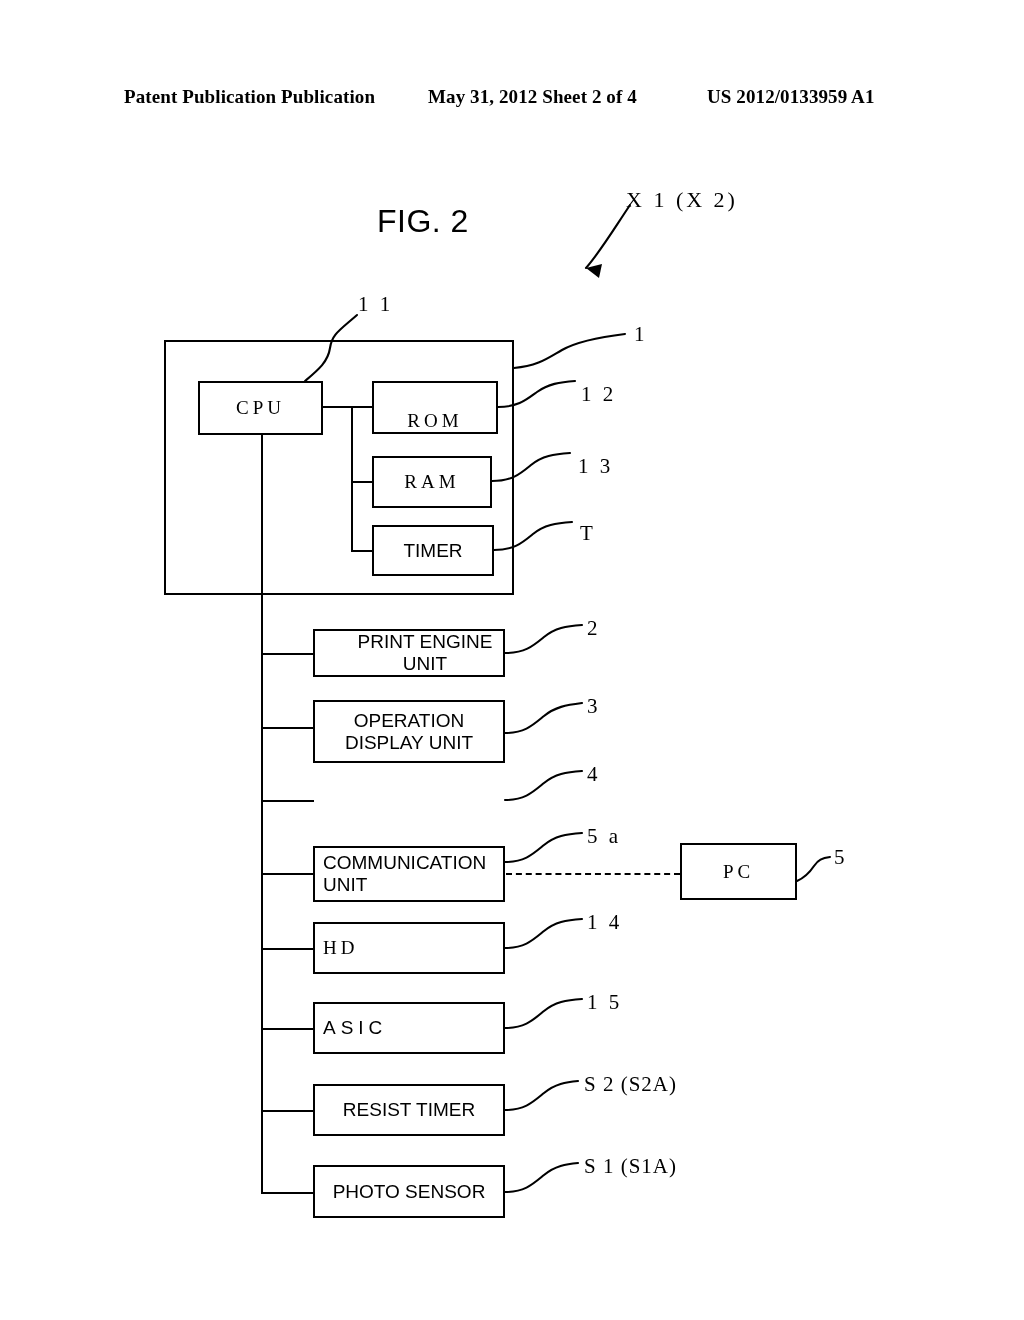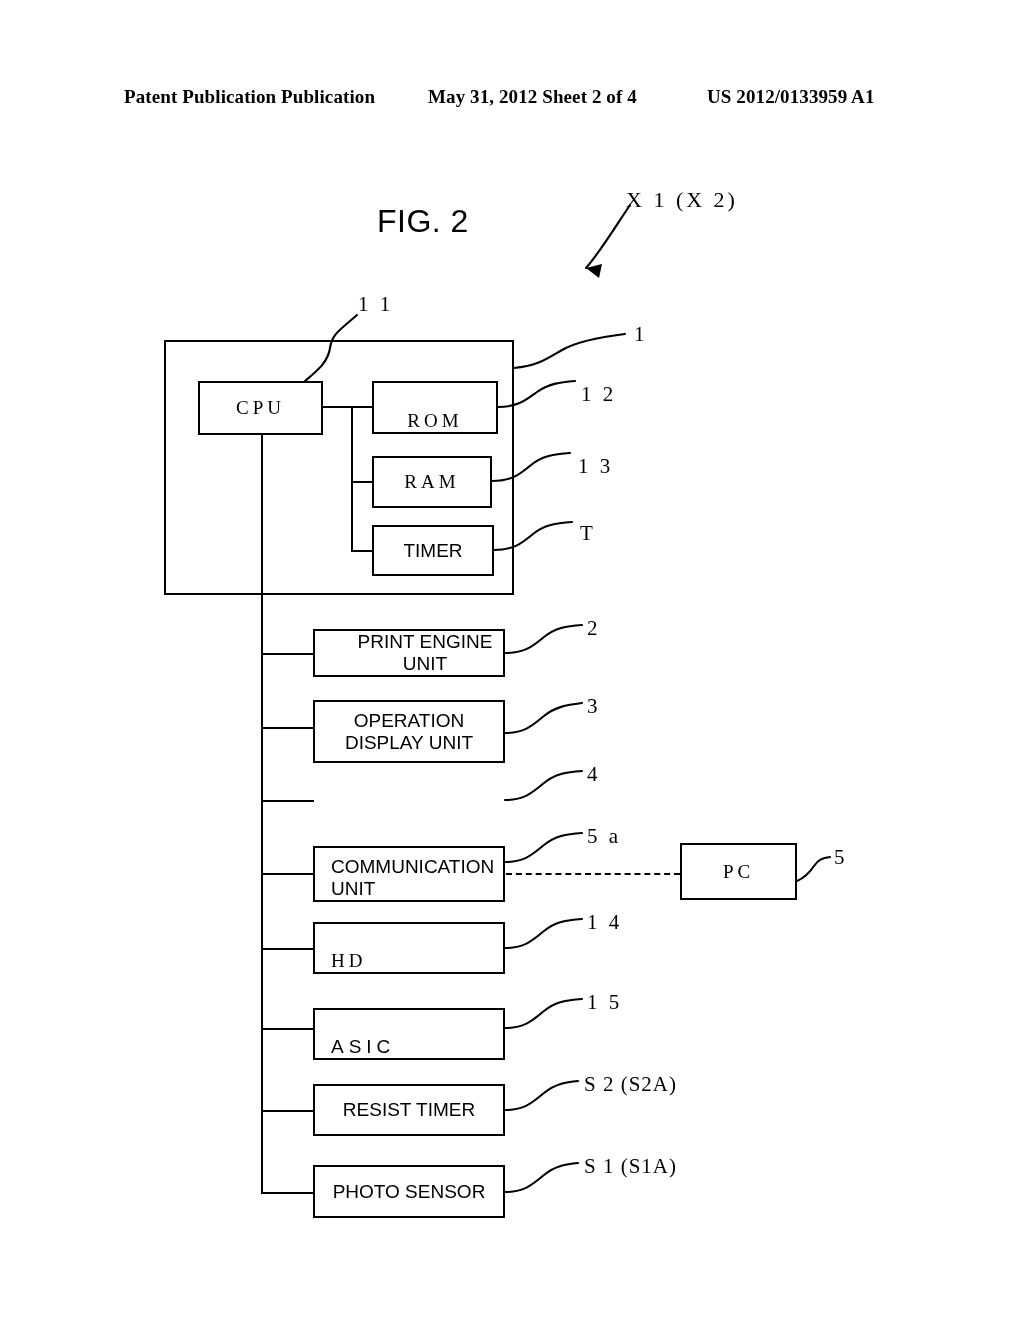--- a/index.html
+++ b/index.html
@@ -48,23 +48,23 @@
     position:absolute;
     border:2px solid #000;
     background:#fff;
     box-sizing:border-box;
     display:flex;
     align-items:center;
     font-size:19px;
     line-height:1.15;
   }
   .box.center { justify-content:center; text-align:center; }
-  .box.left   { justify-content:flex-start; padding-left:16px; text-align:left;align-items:flex-end; }
+  .box.left   { justify-content:flex-start; padding-left:8px; text-align:left; }
   .box.serif  { font-family:"Liberation Serif", serif; letter-spacing:4px; }
-  .box.mono-sp{ letter-spacing:5px;margin-top:6px; }
+  .box.mono-sp{ letter-spacing:5px; }
   .box .two-line { width:100%; }
 
   
   .outer-box {
     position:absolute;
     left:164px; top:340px; width:350px; height:255px;
     border:2px solid #000;
     background:transparent;
     box-sizing:border-box;
   }

